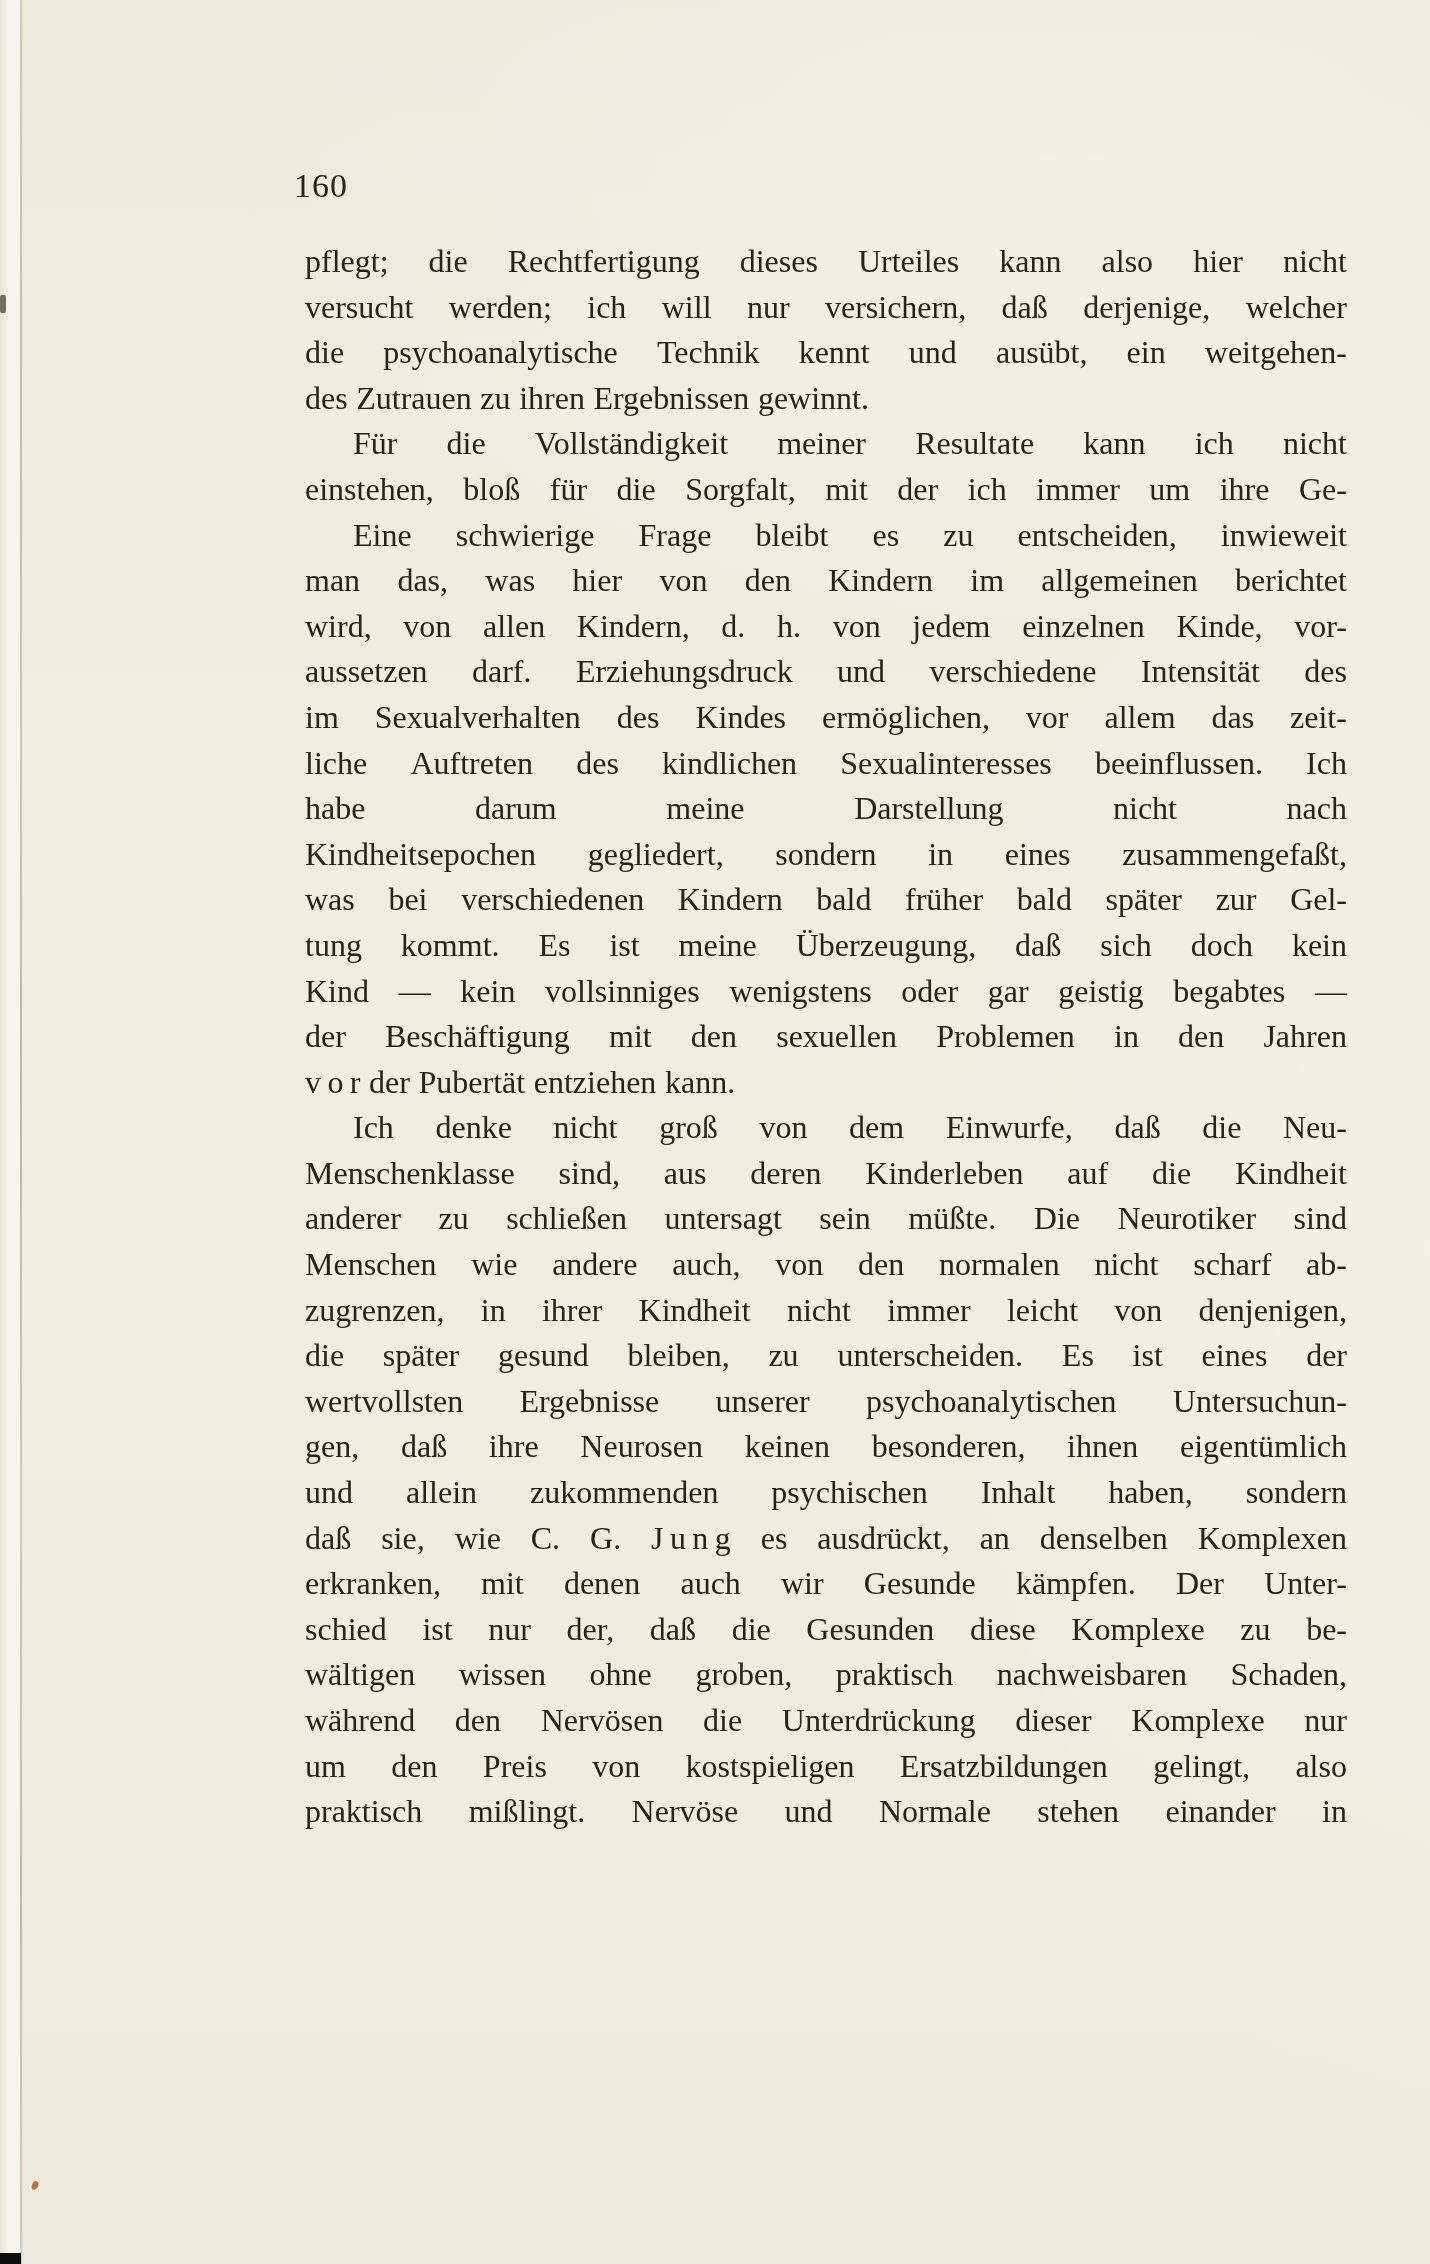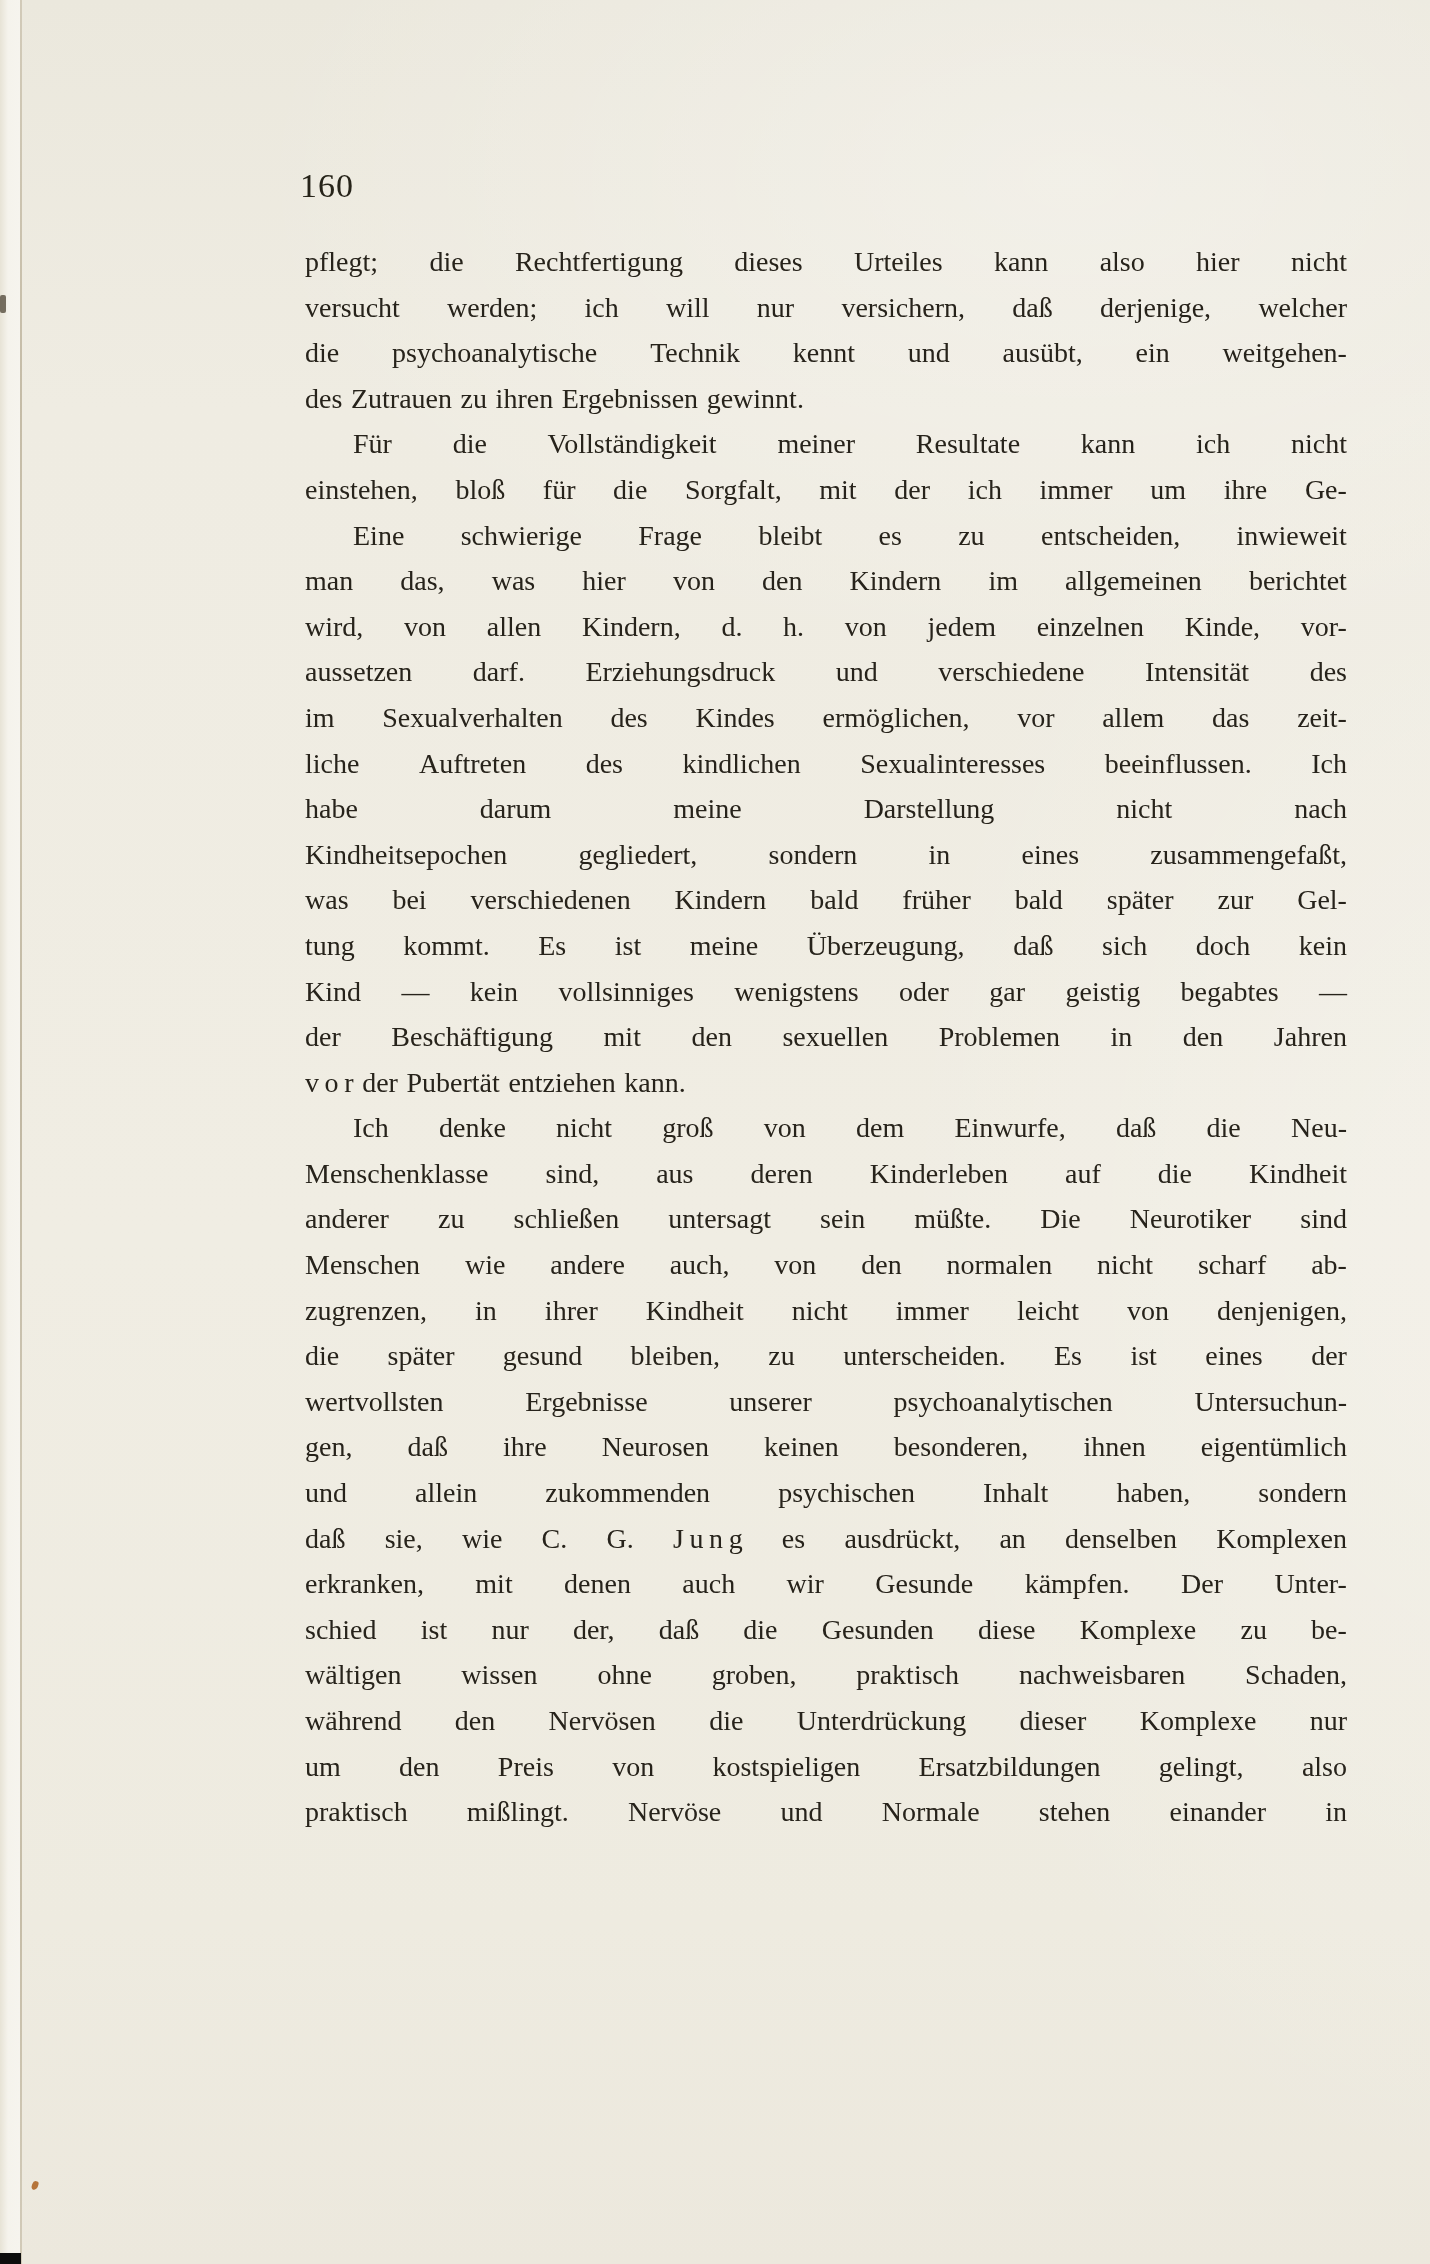--- a/index.html
+++ b/index.html
@@ -39,30 +39,30 @@
   .speck-orange{
     position:absolute;left:32px;top:2181px;width:6px;height:9px;
     background:#b5743a;border-radius:50% 40% 60% 50%;transform:rotate(20deg);
   }
   .corner-mark{
     position:absolute;left:0px;top:2253px;width:21px;height:11px;
     background:#0d0d0d;
   }
   
   .page-number{
-    position:absolute;left:300px;top:167px;
+    position:absolute;left:294px;top:167px;
     font-size:34px;line-height:38px;
     color:#262319;
     letter-spacing:1px;
   }
   
   .text-block{
     position:absolute;left:305px;top:239px;width:1042px;
     color:#27231b;
-    font-size:28px;
+    font-size:32px;
   }
   .line{
     display:flex;
     justify-content:space-between;
     height:45.6px;
     line-height:45.6px;
     white-space:nowrap;
   }
   .line span{display:inline-block;}
   .line.endline{justify-content:flex-start;column-gap:8.6px;}

